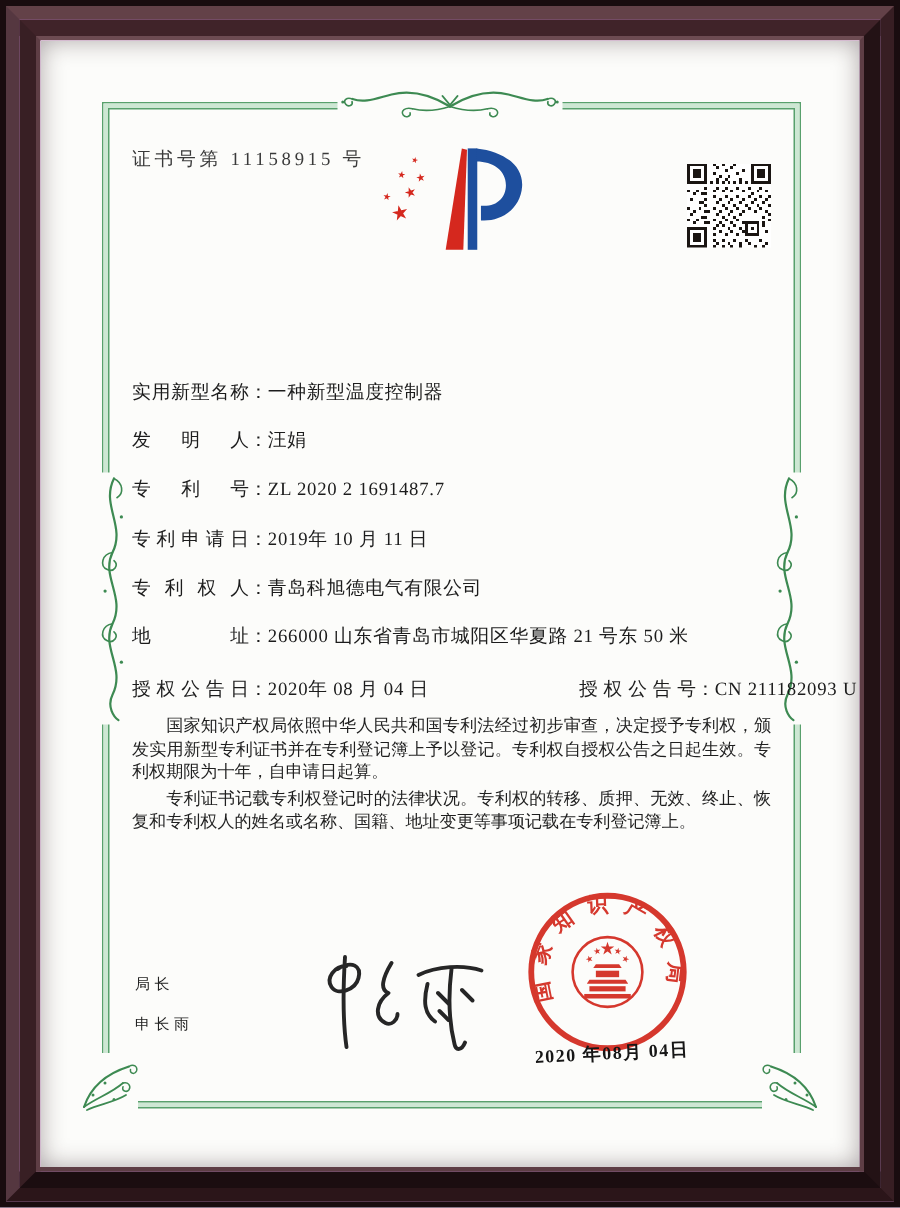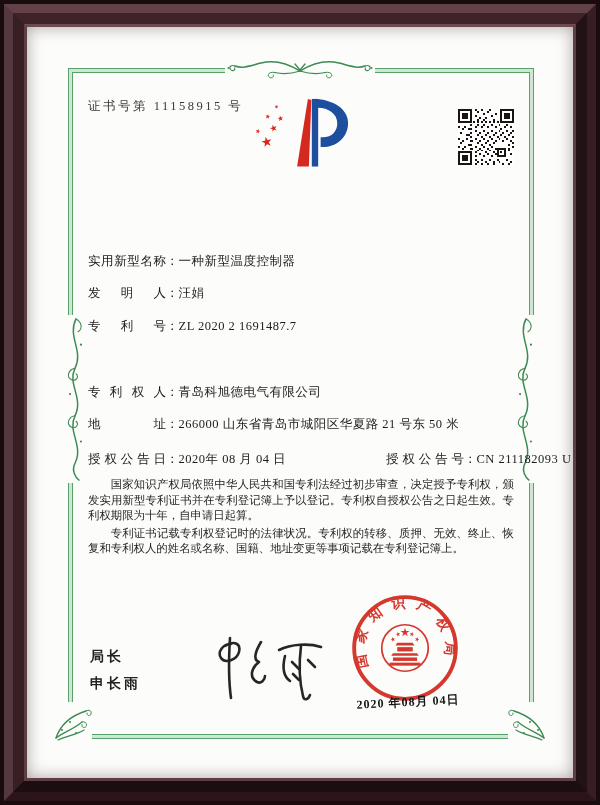--- a/index.html
+++ b/index.html
@@ -30,21 +30,21 @@
   .title{position:absolute;left:0;right:0;top:186px;text-align:center;font-size:28px;
          font-weight:bold;letter-spacing:7px;color:#0f0f0f;}
   .frow{position:absolute;left:88px;font-size:12.5px;color:#1c1c1c;white-space:nowrap;line-height:18px;}
   .flabel{display:inline-block;width:78px;text-align:justify;text-align-last:justify;vertical-align:bottom;}
   .fval{letter-spacing:.5px;}
   .col2{position:absolute;left:298px;top:0;}
   .paras{position:absolute;left:88px;top:477px;width:426px;font-size:11.4px;line-height:15.6px;
          text-align:justify;color:#1f1f1f;}
   .paras p{margin:0 0 2px 0;text-indent:2em;}
   .director{position:absolute;left:90px;top:643px;font-family:"Liberation Sans","DejaVu Sans",sans-serif;
-            font-size:14px;letter-spacing:3px;font-weight:700;color:#222;line-height:27px;}
+            font-size:10px;letter-spacing:3px;font-weight:400;color:#222;line-height:27px;}
   .signature{position:absolute;left:195px;top:632px;width:140px;height:72px;}
   .seal{position:absolute;left:349px;top:592px;width:112px;height:112px;opacity:.93;mix-blend-mode:multiply;}
   .sealdate{position:absolute;left:348px;top:694px;width:120px;text-align:center;font-size:12px;
             font-weight:bold;letter-spacing:1px;color:#161616;transform:rotate(-3deg);white-space:nowrap;}
 </style>
 </head>
 <body>
 
 <div class="stage">
 
@@ -188,20 +188,23 @@
 
   <div class="frow" style="top:252px">
     <span class="flabel">实用新型名称</span><span>：</span><span class="fval">一种新型温度控制器</span>
   </div>
   <div class="frow" style="top:284px">
     <span class="flabel">发明人</span><span>：</span><span class="fval">汪娟</span>
   </div>
   <div class="frow" style="top:317px">
     <span class="flabel">专利号</span><span>：</span><span class="fval">ZL 2020 2 1691487.7</span>
   </div>
+  <div class="frow" style="top:350px">
+    <span class="flabel">专利申请日</span><span>：</span><span class="fval">2019年 10 月 11 日</span>
+  </div>
   <div class="frow" style="top:383px">
     <span class="flabel">专利权人</span><span>：</span><span class="fval">青岛科旭德电气有限公司</span>
   </div>
   <div class="frow" style="top:415px">
     <span class="flabel">地址</span><span>：</span><span class="fval">266000 山东省青岛市城阳区华夏路 21 号东 50 米</span>
   </div>
   <div class="frow" style="top:450px;right:70px">
     <span class="flabel">授权公告日</span><span>：</span><span class="fval">2020年 08 月 04 日</span>
     <span class="col2">
       <span class="flabel">授权公告号</span><span>：</span><span class="fval">CN 211182093 U</span>

